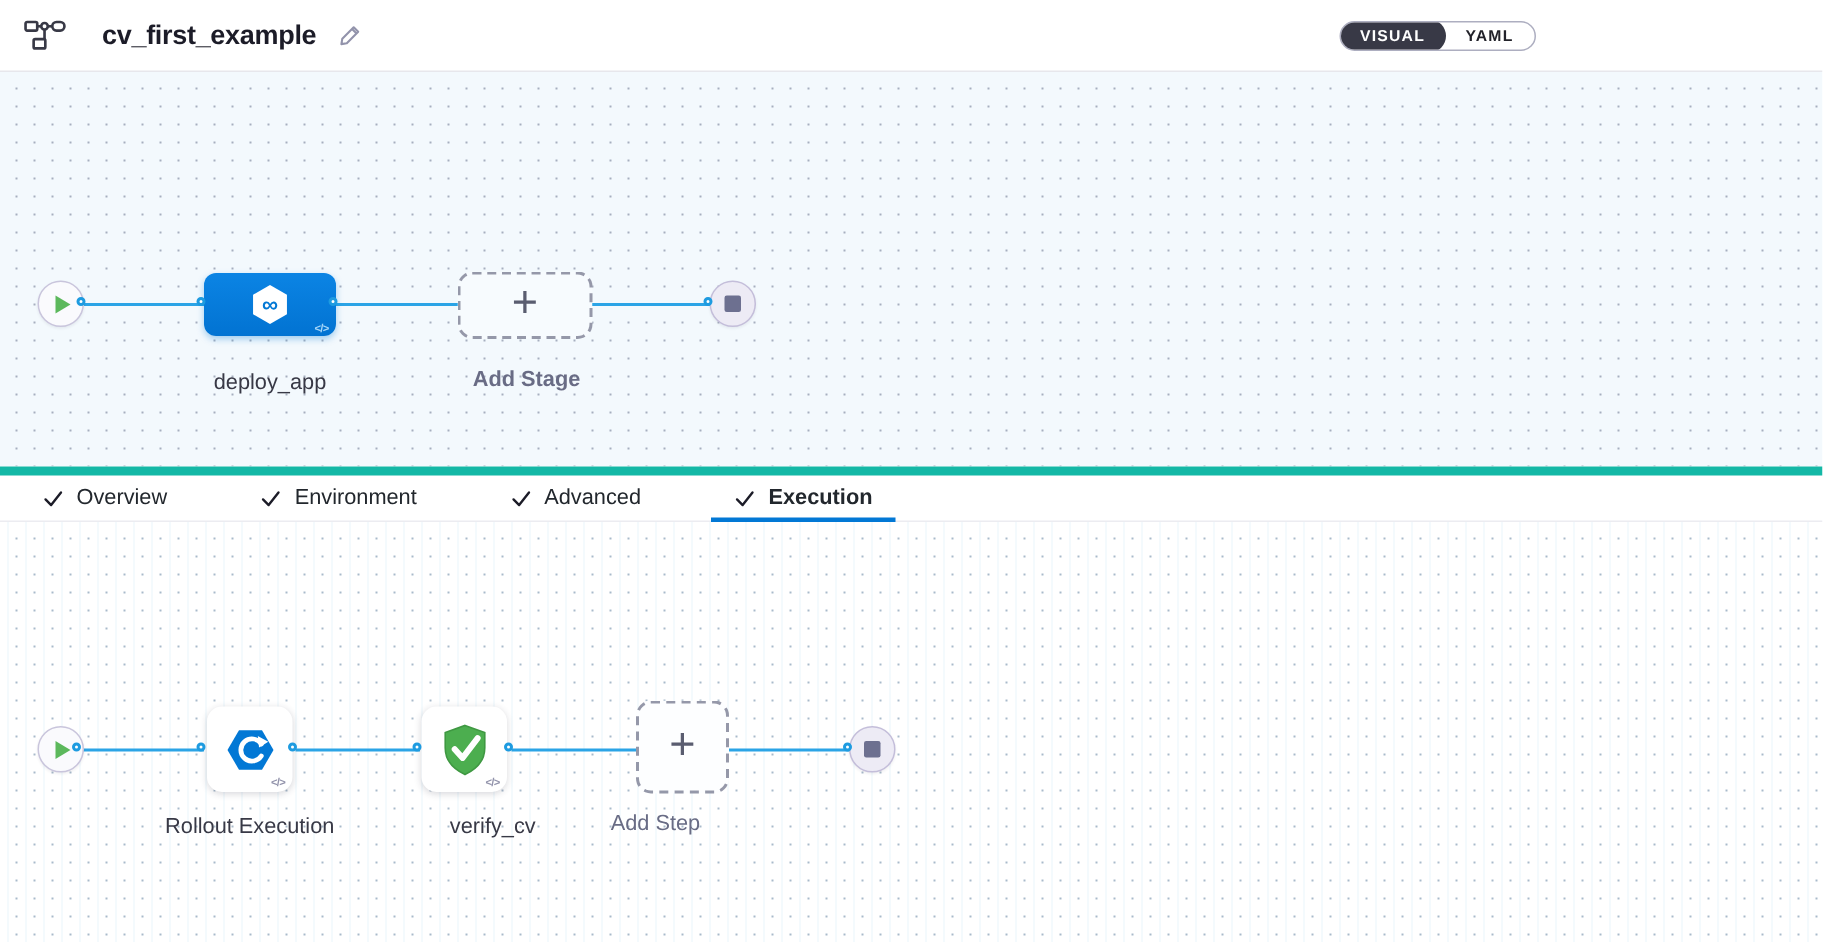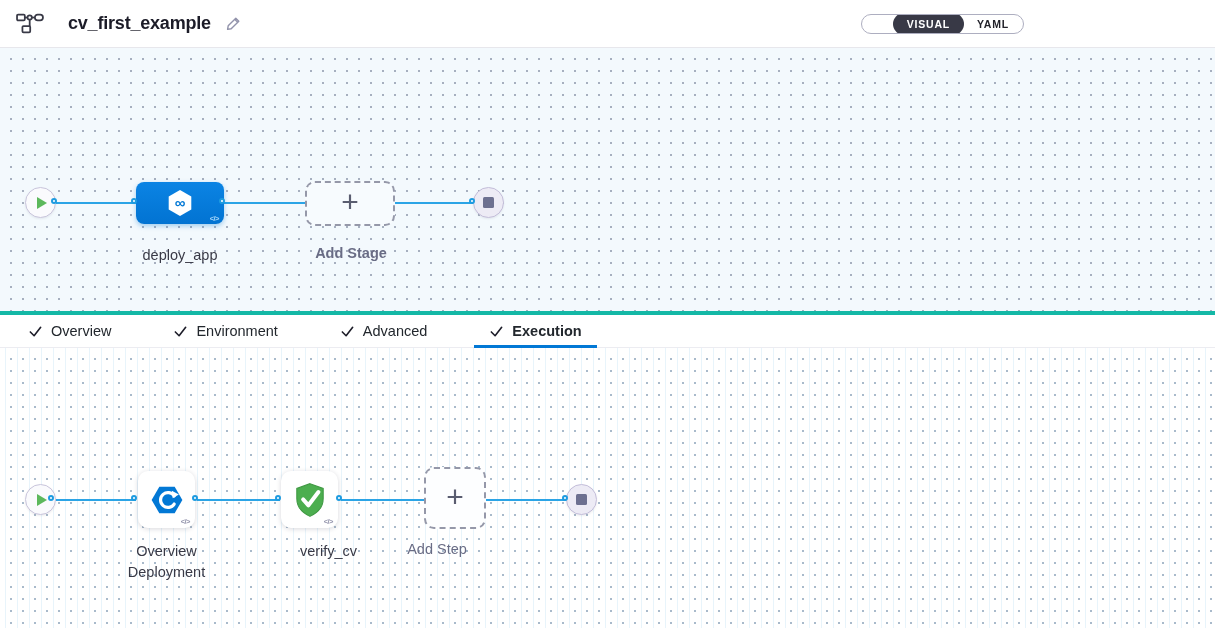--- a/index.html
+++ b/index.html
@@ -6,21 +6,21 @@
   html,body { width:1215px; height:628px; overflow:hidden; }
   body { font-family:"Liberation Sans", sans-serif; background:#fff; color:#22272D; }
 
   
   .topbar { height:48px; background:#fff; border-bottom:1px solid #E7E7EC;
             display:flex; align-items:center; padding:0 16px; position:relative; z-index:10; }
   .title { font-size:18px; font-weight:700; color:#1C1C28; margin-left:24px; letter-spacing:-0.2px; }
   .edit-pencil { margin-left:14px; display:flex; align-items:center; cursor:pointer; }
   .topbar-spacer { flex:1; }
   .mode-toggle { display:flex; align-items:center; height:20px; border:1px solid #ADAEC0;
-                 border-radius:11px; background:#fff; margin-right:175px; overflow:hidden; cursor:pointer;padding-left:32px; }
+                 border-radius:11px; background:#fff; margin-right:175px; overflow:hidden; cursor:pointer; }
   .mode-seg { font-size:10.5px; font-weight:700; letter-spacing:0.8px; padding:0 14px;
               height:20px; display:flex; align-items:center; color:#22222A; }
   .mode-seg.active { background:#383946; color:#fff; border-radius:11px; margin:-1px; height:22px; }
 
   
   .canvas { position:relative; width:1215px; }
   .canvas-stages { height:263px; background-color:#F3F9FD;
     background-image:radial-gradient(circle, #A6AFBF 0.9px, transparent 1.05px);
     background-size:12px 12px; background-position:5px 5px; }
   .canvas-steps { height:280px; background-color:#FFFFFF;
@@ -57,21 +57,21 @@
   .add-box { position:absolute; border:2px dashed #9598A9; border-radius:10px;
              display:flex; align-items:center; justify-content:center; z-index:2; cursor:pointer; }
   .add-box.stage { left:305px; top:133px; width:90px; height:45px; background:#F7FBFE; }
   .add-box.step  { left:424px; top:119px; width:62px; height:62px; background:#FDFEFF; }
   .plus-glyph { font-size:30px; font-weight:300; color:#5A5D70; line-height:1; margin-top:-3px; }
 
   .node-label { position:absolute; text-align:center; font-size:14.5px; color:#383946; z-index:2; line-height:21px; }
   .node-label.muted { color:#696C85; }
 
   
-  .tabbar { height:37px; background:#fff; border-top:4px solid #14b8a6; border-bottom:1px solid #ECECF1;
+  .tabbar { height:37px; background:#fff; border-top:6px solid #14b8a6; border-bottom:1px solid #ECECF1;
             display:flex; align-items:stretch; padding-left:13px; gap:32px; position:relative; z-index:5; }
   .tab { display:flex; align-items:center; gap:8px; padding:0 15px; font-size:14.5px;
          color:#22272D; position:relative; cursor:pointer; }
   .tab.active { font-weight:700; }
   .tab.active::after { content:""; position:absolute; left:0; right:0; bottom:-1px; height:3px; background:#0278D5; }
 </style>
 </head>
 <body>
 
 <div class="topbar">
@@ -196,16 +196,16 @@
     <div class="stop-sq"></div>
   </div>
 
   <div class="conn-dot" style="left:47.5px; top:146.5px;"></div>
   <div class="conn-dot" style="left:130.5px; top:146.5px;"></div>
   <div class="conn-dot" style="left:191.5px; top:146.5px;"></div>
   <div class="conn-dot" style="left:274.5px; top:146.5px;"></div>
   <div class="conn-dot" style="left:335.5px; top:146.5px;"></div>
   <div class="conn-dot" style="left:561.5px; top:146.5px;"></div>
 
-  <div class="node-label" style="left:104px; top:193px; width:125px;">Overview Deployment</div>
+  <div class="node-label" style="left:104px; top:193px; width:125px;">Rollout Execution</div>
   <div class="node-label" style="left:247px; top:193px; width:125px;padding-left:38px;">verify_cv</div>
   <div class="node-label muted" style="left:387px; top:191px; width:100px;">Add Step</div>
 </div>
 
 </body></html>

